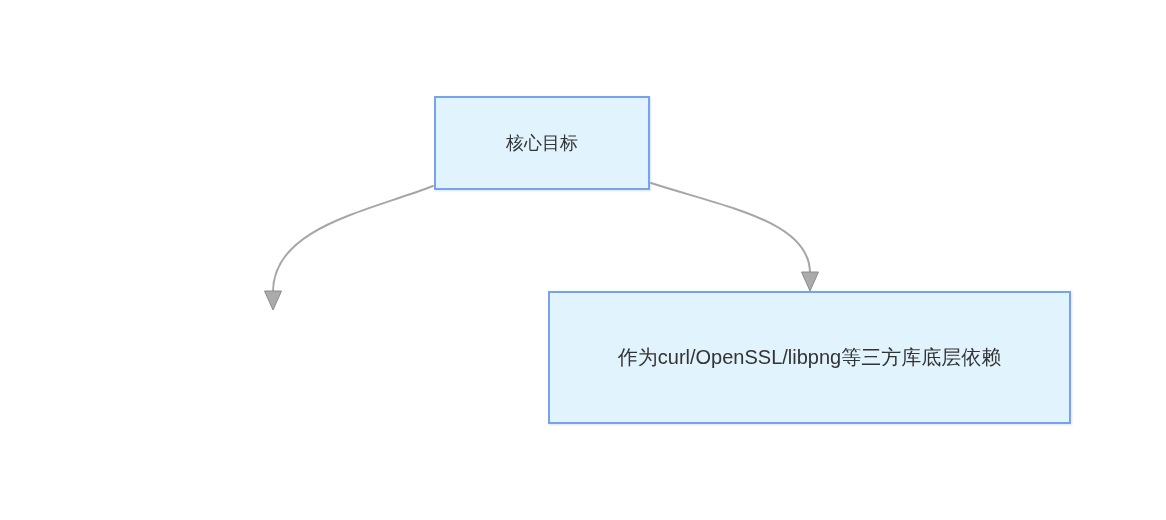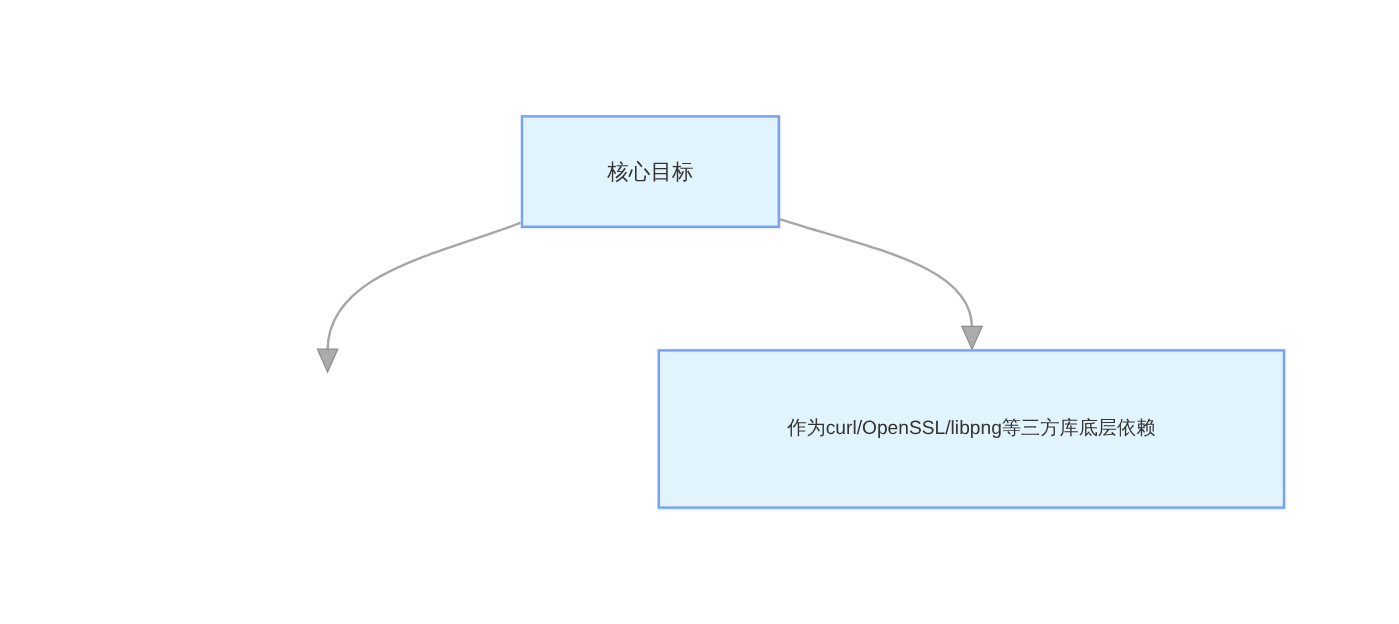--- a/index.html
+++ b/index.html
@@ -54,21 +54,21 @@
     cursor: default;
   }
   .node-label {
     display: block;
     width: 100%;
     line-height: 1.7;
     word-break: break-word;
   }
   #node-root  { left: 434px; top: 96px;  width: 216px; height: 94px;  font-size: 18px; }
   #node-left  { left: 95px;  top: 310px; width: 356px; height: 95px;  font-size: 20px; }
-  #node-right { left: 548px; top: 291px; width: 523px; height: 133px; font-size: 16px; padding: 0 28px; }
+  #node-right { left: 548px; top: 291px; width: 523px; height: 133px; font-size: 20px; padding: 0 28px; }
   #node-right .node-label { line-height: 1.85; }
 </style>
 </head>
 <body>
 
 <div class="canvas">
 
   <svg class="connectors" width="1166" height="520" viewBox="0 0 1166 520" xmlns="http://www.w3.org/2000/svg">
     <path class="connector" d="M 433 186 C 365 212, 273 228, 273 292"></path>
     <polygon class="arrowhead" points="264.5,291 281.5,291 273,310"></polygon>

